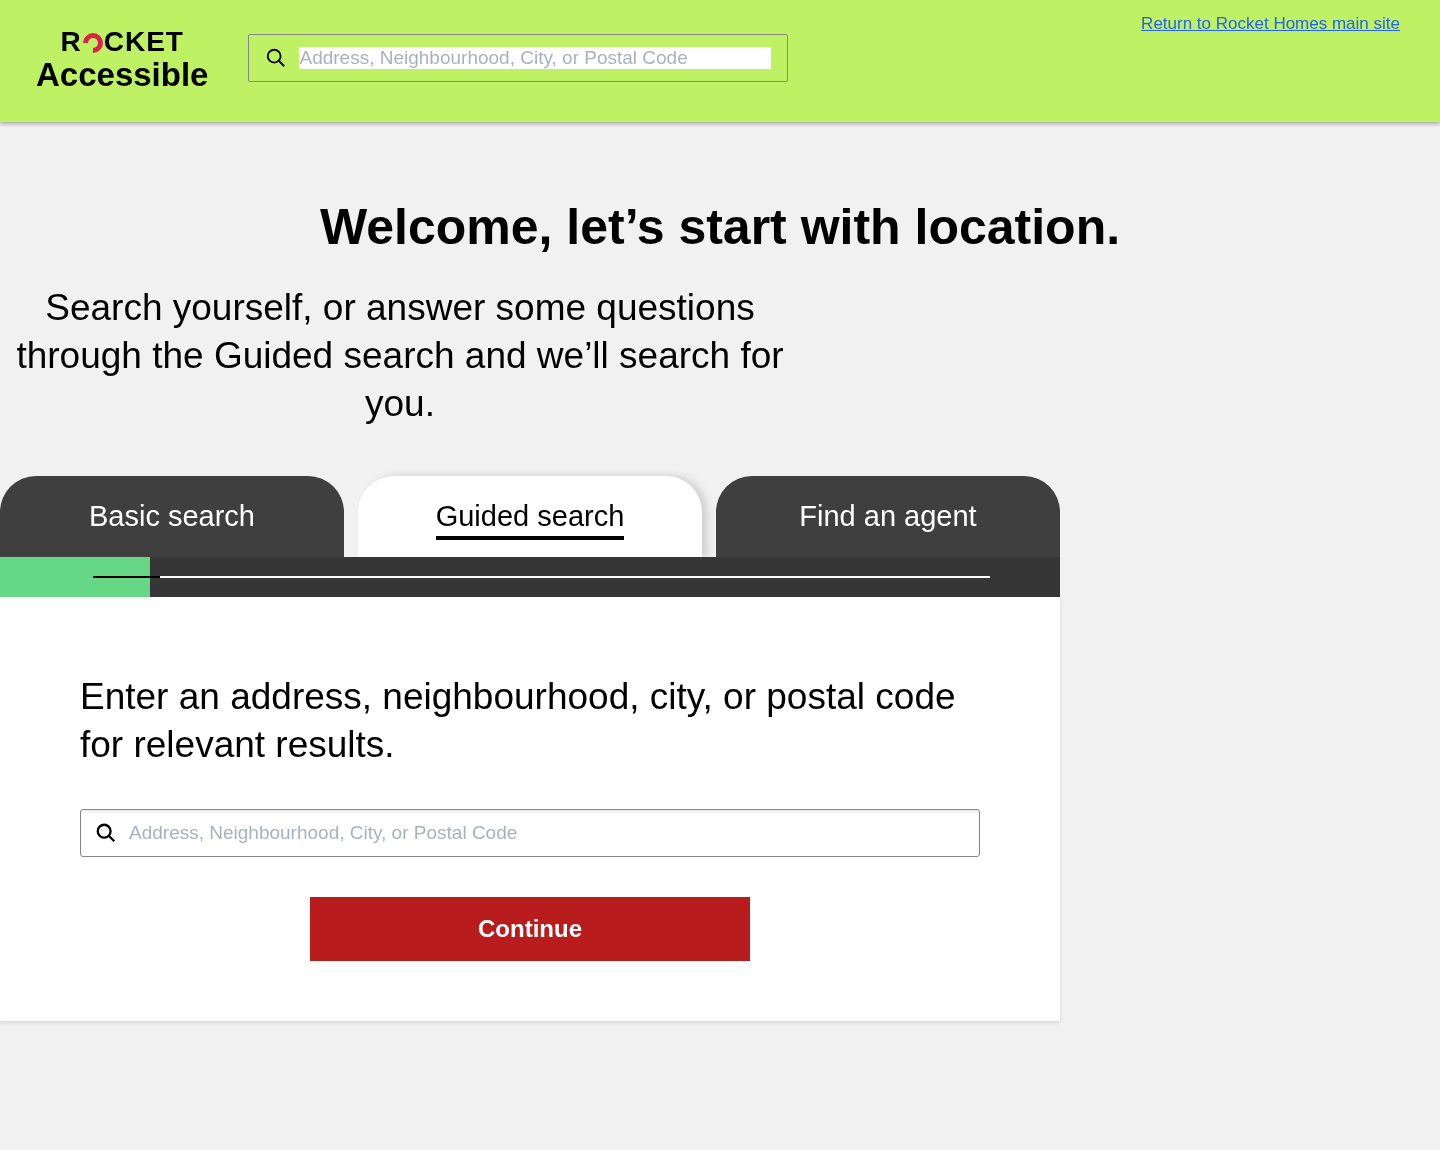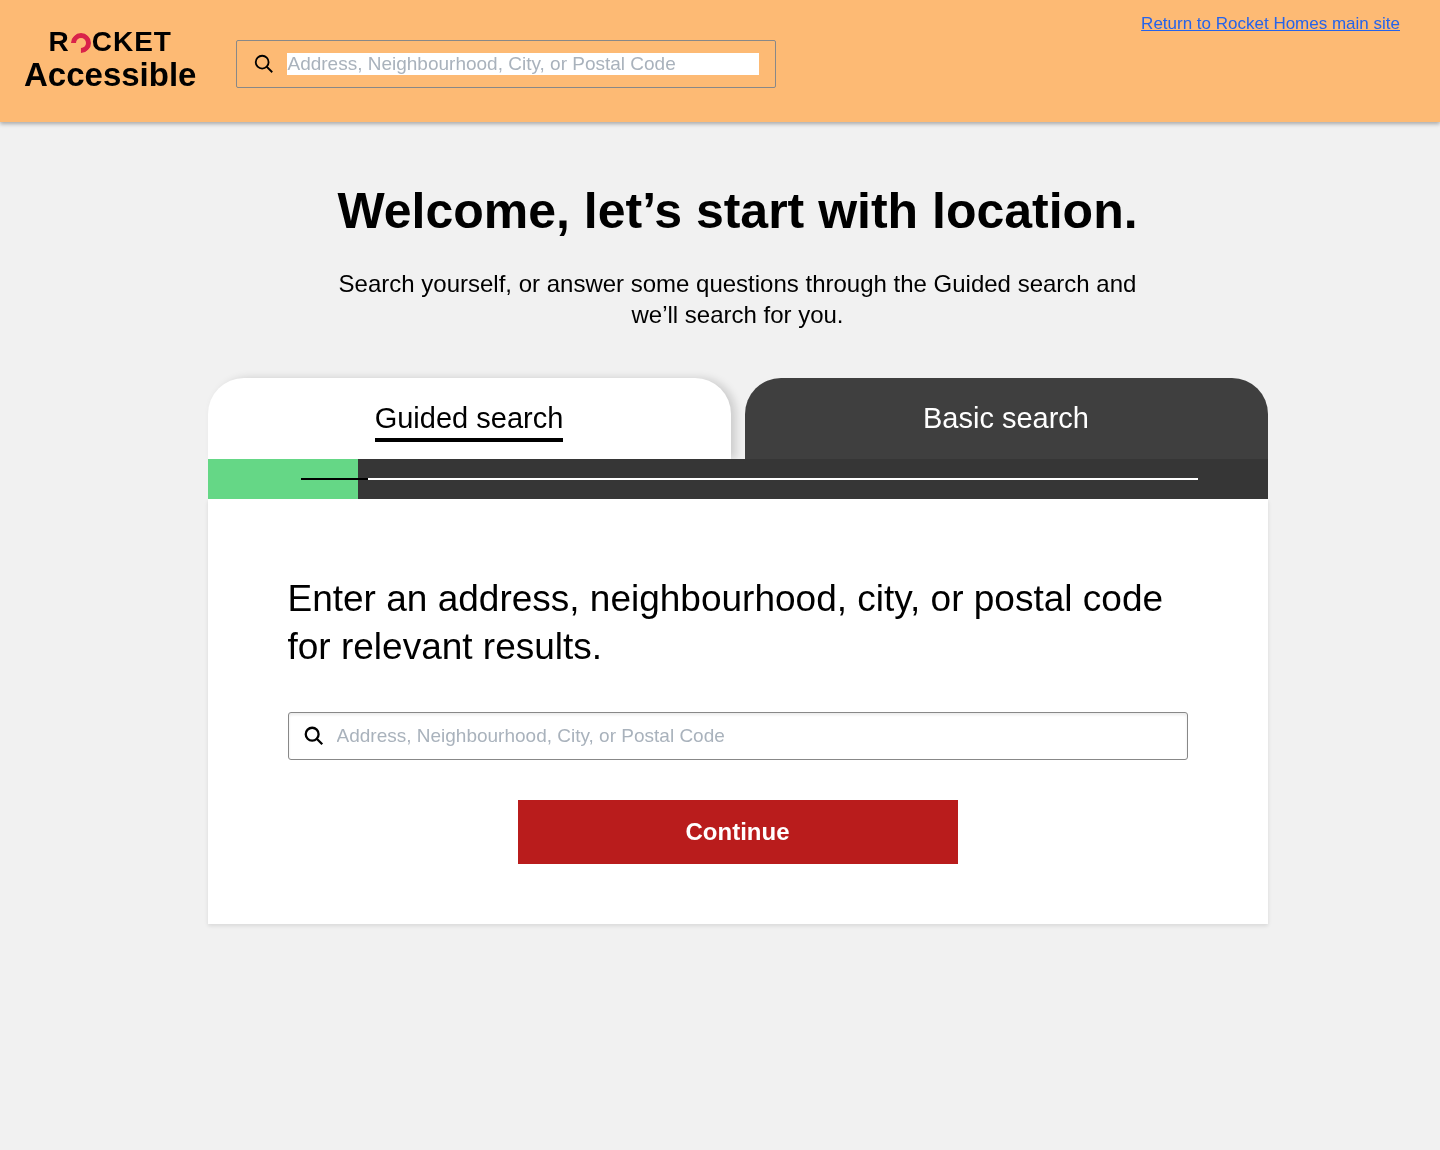--- a/index.html
+++ b/index.html
@@ -6,25 +6,25 @@
       box-sizing: border-box;
       margin: 0;
       padding: 0;
     }
     body {
       font-family: -apple-system, BlinkMacSystemFont, "Segoe UI", Helvetica, Arial, sans-serif;
       background: #f1f1f1;
       width: 1440px;
     }
     .header {
-      background: #fdba74;
+      background: #bef264;
       box-shadow: 0 2px 4px rgba(0,0,0,0.3);
       display: flex;
-      align-items: center;
-      padding: 20px 40px 28px 24px;
+      align-items: flex-start;
+      padding: 20px 40px 28px 36px;
       position: relative;
     }
     .return-link {
       position: absolute;
       top: 14px;
       right: 40px;
       color: #2563eb;
       text-decoration: underline;
       font-size: 17px;
     }
@@ -85,33 +85,31 @@
       gap: 44px;
       margin-top: 30px;
     }
     .nav-links a {
       color: #000;
       font-size: 24px;
       font-weight: 700;
       text-decoration: underline;
     }
     .main {
-      padding: 60px 0;
+      padding: 76px 0;
       display: flex;
       flex-direction: column;
-      align-items: center;
-      margin-left: 35px;
     }
     .welcome-title {
       font-size: 50px;
       font-weight: 800;
       text-align: center;
     }
     .welcome-sub {
-      font-size: 24px;
+      font-size: 37px;
       text-align: center;
       margin-top: 28px;
       line-height: 1.3;
       max-width: 800px;
     }
     .tabs-container {
       width: 1060px;
       margin-top: 48px;
     }
     .tabs {
@@ -244,22 +242,23 @@
   </div>
 
 </header>
 
 <main class="main">
   <h1 class="welcome-title">Welcome, let’s start with location.</h1>
   <p class="welcome-sub">Search yourself, or answer some questions through the Guided search and we’ll search for you.</p>
 
   <div class="tabs-container">
     <div class="tabs">
+      <div class="tab">Basic search</div>
       <div class="tab active"><span class="tab-underline">Guided search</span></div>
-      <div class="tab">Basic search</div>
+      <div class="tab">Find an agent</div>
     </div>
 
     <div class="progress-bar">
       <div class="progress-seg progress-done"></div>
       <div class="progress-track"></div>
     </div>
 
     <div class="panel">
       <p class="part-instruction">Enter an address, neighbourhood, city, or postal code for relevant results.</p>
 

